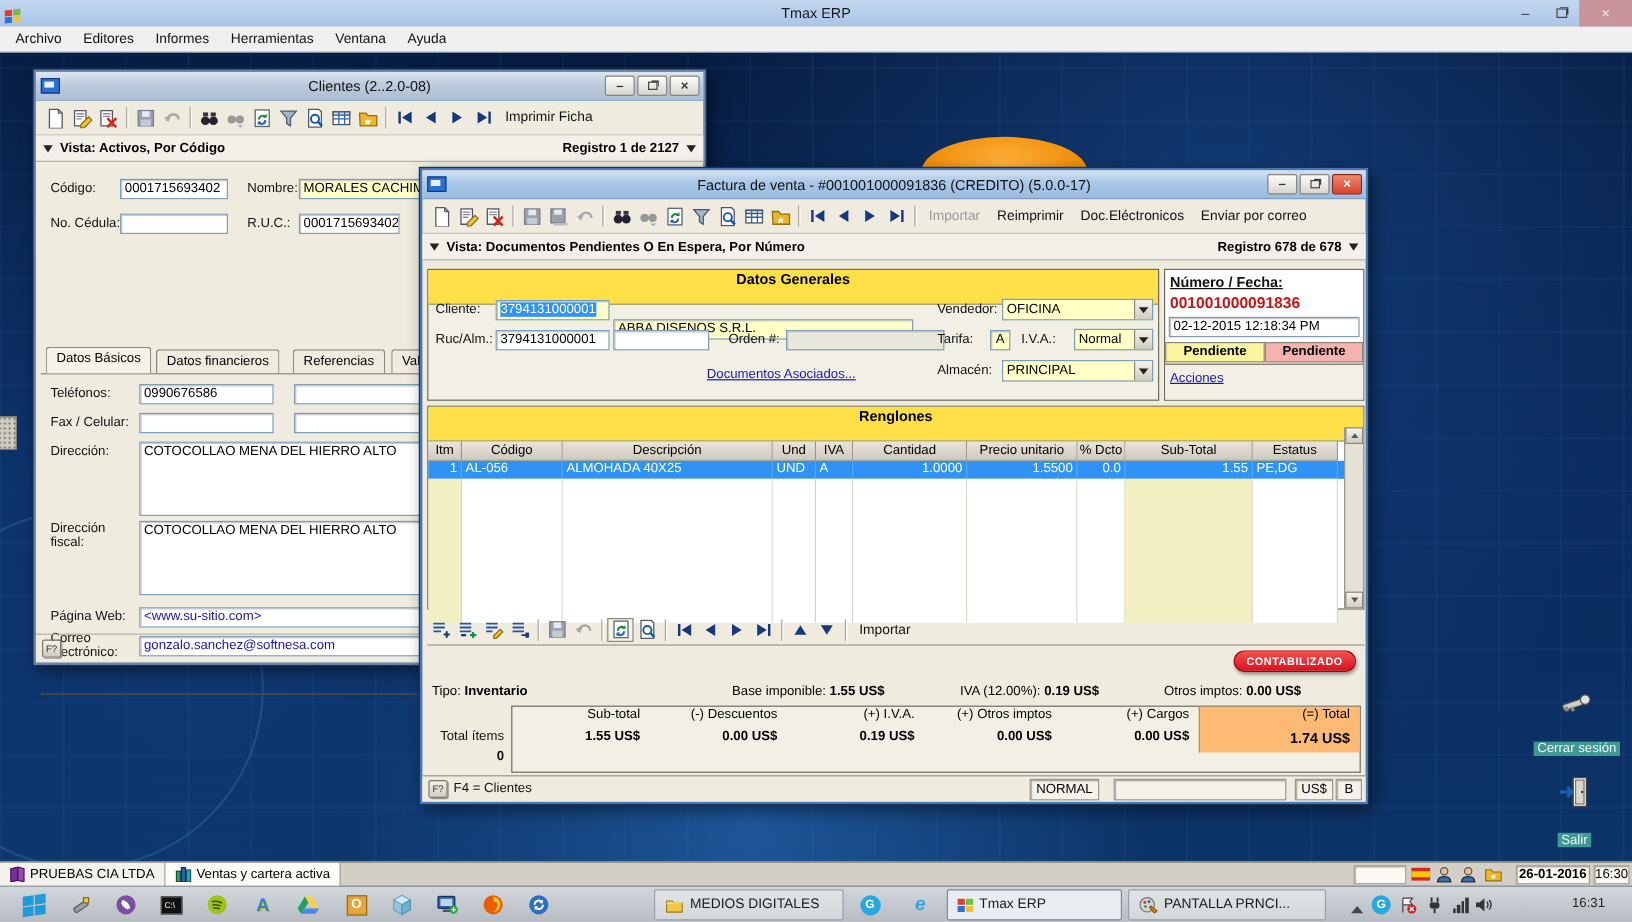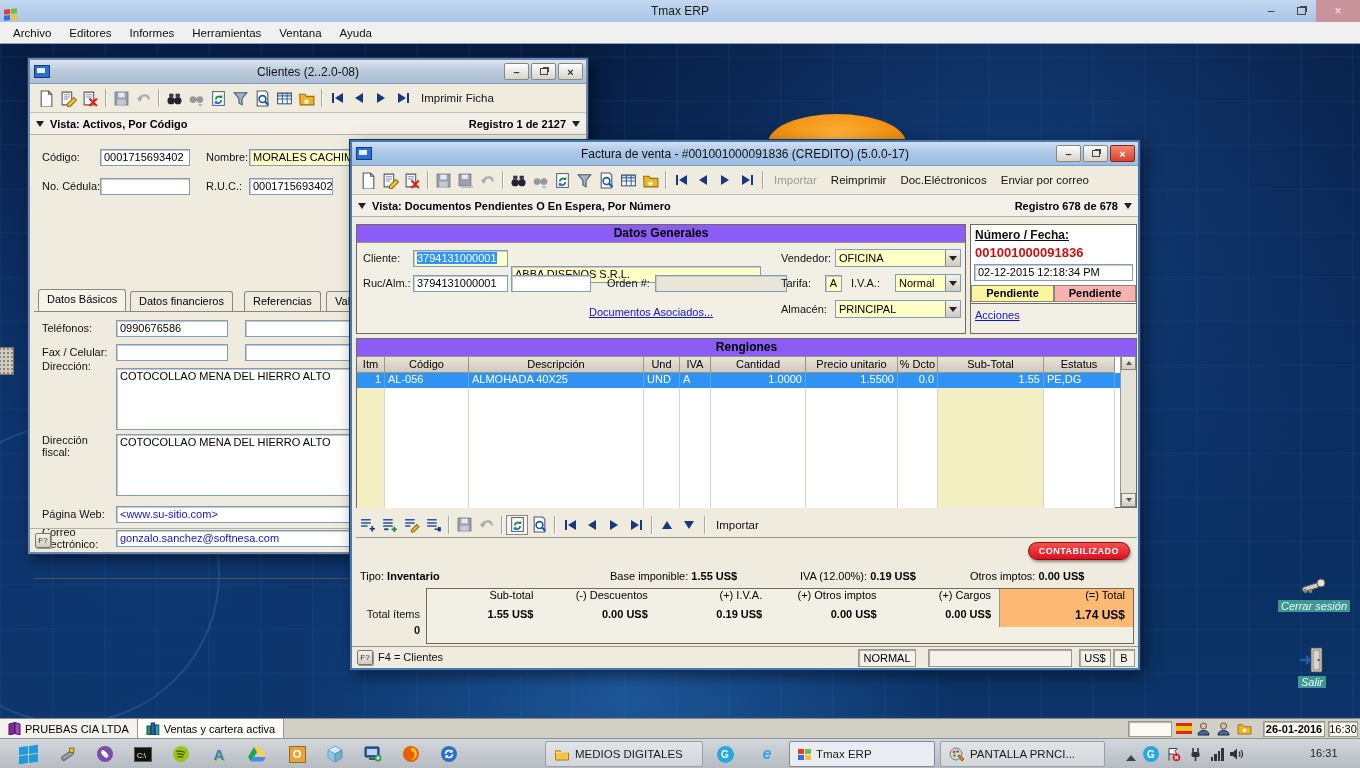--- a/index.html
+++ b/index.html
@@ -75,21 +75,21 @@
 
   .field { position:absolute; height:17px; background:#fff; border:1px solid #7f9db9; box-shadow:inset 1px 1px 0 #c9c9c9; padding:1px 3px; font-size:11px; overflow:hidden; white-space:nowrap; }
   .field.yellow { background:#ffffc6; }
   .field.gray { background:#e9e6da; }
   .field.blue-link { color:#1414c8; }
   .lbl { position:absolute; font-size:11px; color:#111; white-space:nowrap; }
   .combo { position:absolute; height:18px; background:#ffffc6; border:1px solid #7f9db9; font-size:11px; padding:2px 18px 0 3px; overflow:hidden; white-space:nowrap; }
   .combo .drop { position:absolute; right:0; top:0; bottom:0; width:15px; background:linear-gradient(#f4f2ec,#cfccc2); border-left:1px solid #8a877c; display:flex; align-items:center; justify-content:center; }
   .combo .drop i { width:0; height:0; border-left:4px solid transparent; border-right:4px solid transparent; border-top:5px solid #222; }
 
-  .band { height:18px; background:#8b5cf6; border-bottom:1px solid #9a9678; text-align:center; font-weight:bold; font-size:12px; line-height:16px; }
+  .band { height:29px; background:#fde047; border-bottom:1px solid #9a9678; text-align:center; font-weight:bold; font-size:12px; line-height:16px; }
   .panelbox { position:absolute; border:1px solid #6e6a5e; background:#f2f0e4; }
 
   .link { color:#1414cc; text-decoration:underline; font-size:11px; position:absolute; white-space:nowrap; }
 
   
   .keycap { display:inline-block; width:16px; height:15px; background:linear-gradient(#f4f2ea,#cfccc2); border:1px solid #7a7668; border-radius:2px; font-size:8px; text-align:center; line-height:14px; color:#333; box-shadow:1px 1px 0 #999; }
 
   
   .tab { position:absolute; height:20px; background:#efecdf; border:1px solid #8a877c; border-bottom:none; border-radius:3px 3px 0 0; padding:3px 8px 0; font-size:11px; }
   .tab.active { height:22px; top:153px; background:#f5f3e9; z-index:2; font-weight:normal; }
@@ -117,21 +117,21 @@
 
   .inset-box { position:absolute; height:18px; background:#f4f2ea; border:1px solid #9a968a; box-shadow:inset 1px 1px 1px #aaa69a; font-size:11px; text-align:center; line-height:16px; }
 
   
   .tot-col { flex:1; text-align:right; padding-right:8px; }
   .tot-label { font-size:11px; }
   .tot-value { font-size:11px; font-weight:bold; }
 
   
   .dicon { position:absolute; text-align:center; z-index:4; }
-  .dicon .dlabel { display:inline-block; background:#3f9793; color:#eef8f6; font-size:11px; padding:0 3px; margin-top:0;font-style:italic; }
+  .dicon .dlabel { display:inline-block; background:#3f9793; color:#eef8f6; font-size:11px; padding:0 3px; margin-top:17px; }
 
   
   .companybar { position:absolute; left:0; top:718px; width:1360px; height:20px; background:#d2cfc6; border-top:1px solid #8a877c; display:flex; align-items:center; }
   .ctab { height:20px; display:flex; align-items:center; gap:4px; padding:0 8px; border-right:1px solid #9a968a; font-size:11px; background:#f4f2ec; }
   .ctab.active { background:#fdfcf8; }
   .cbar-box { position:absolute; height:16px; top:2px; background:#fbfaf4; border:1px solid #9a968a; box-shadow:inset 1px 1px 1px #b4b0a4; font-size:11px; text-align:center; line-height:14px; }
 
   
   .taskbar { position:absolute; left:0; top:738px; width:1360px; height:30px; background:linear-gradient(#d2d7db,#b6bcc2); border-top:1px solid #8e949a; }
   .startbtn { position:absolute; left:8px; top:4px; width:40px; height:22px; display:flex; align-items:center; justify-content:center; }
@@ -350,21 +350,21 @@
         <span style="position:absolute; left:4px; top:175px; width:548px; height:1px; background:#8a877c;"></span>
 
         <span class="lbl" style="left:12px; top:186px;">Teléfonos:</span>
         <span class="field" style="left:86px; top:184px; width:112px;">0990676586</span>
         <span class="field" style="left:215px; top:184px; width:130px;"></span>
 
         <span class="lbl" style="left:12px; top:210px;">Fax / Celular:</span>
         <span class="field" style="left:86px; top:208px; width:112px;"></span>
         <span class="field" style="left:215px; top:208px; width:130px;"></span>
 
-        <span class="lbl" style="left:12px; top:224px;">Dirección:</span>
+        <span class="lbl" style="left:12px; top:234px;">Dirección:</span>
         <span class="field" style="left:86px; top:232px; width:259px; height:62px; white-space:normal;">
           <span>COTOCOLLAO MENA DEL HIERRO ALTO</span>
           <span class="ta-scroll">
             <span class="ta-btn">
                 <i class="up"></i>
               </span>
             <span class="ta-btn">
                 <i class="dn"></i>
               </span>
           </span>

